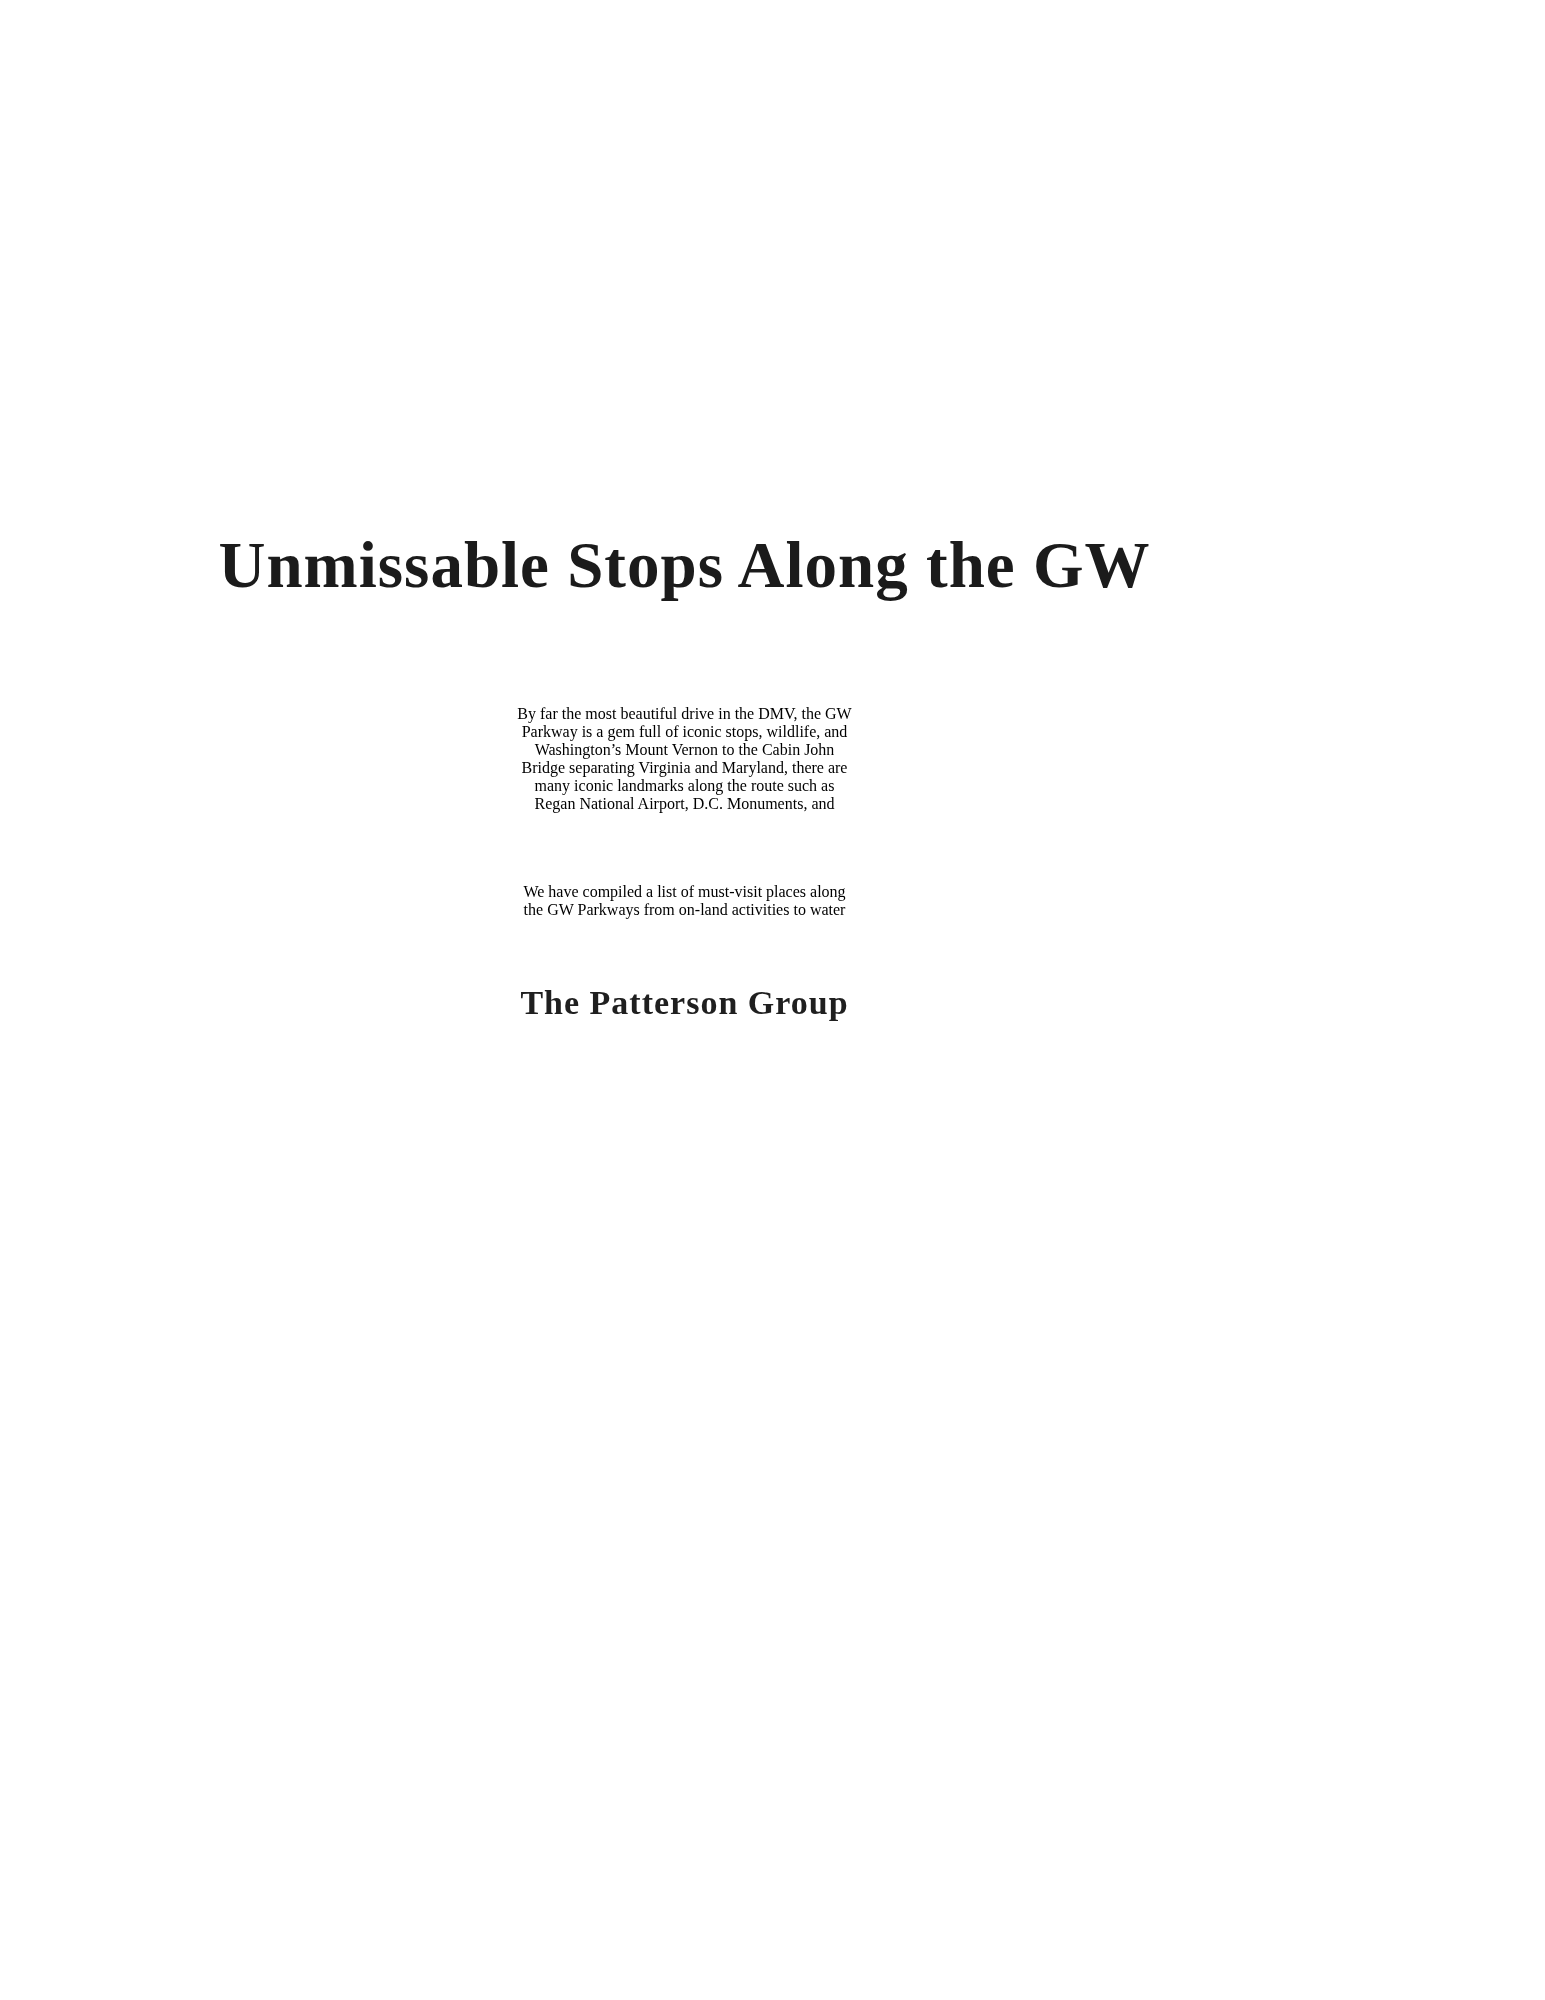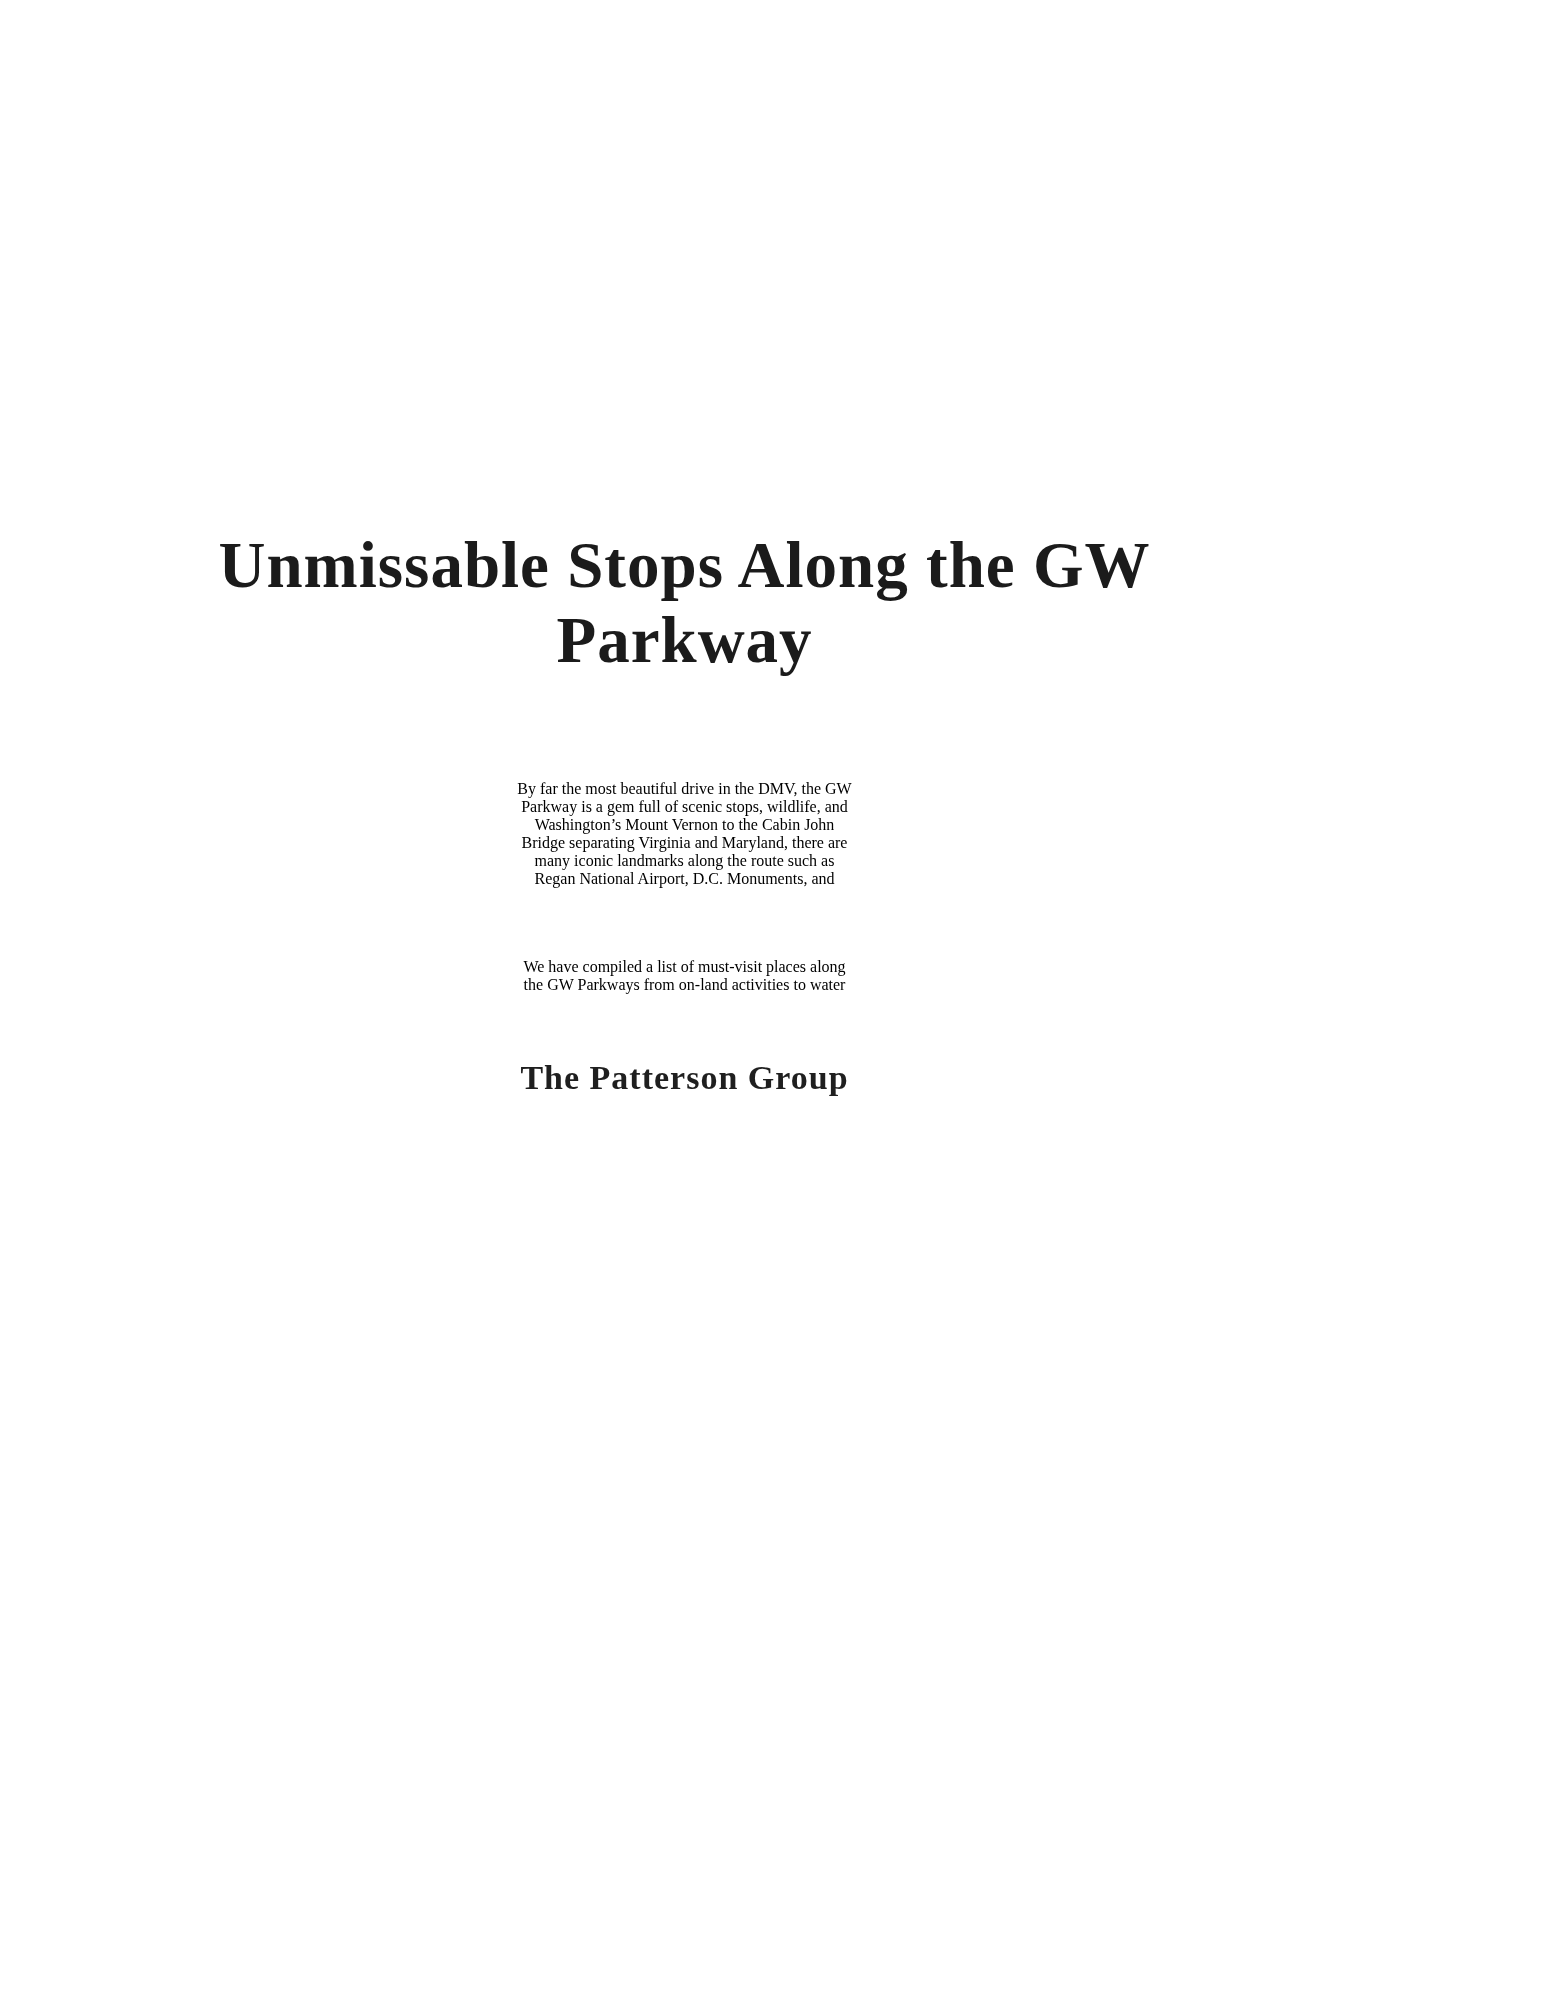--- a/index.html
+++ b/index.html
@@ -59,27 +59,26 @@
   }
 </style>
 </head>
 <body>
 
 <div class="page">
   <div class="content">
 
     <h1 class="title">
       <div>Unmissable Stops Along the GW</div>
-      <div>Parkway</div>
     </h1>
 
     <p class="para para-intro">
       </p>
       <div>By far the most beautiful drive in the DMV, the GW</div>
-      <div>Parkway is a gem full of scenic stops, wildlife, and</div>
+      <div>Parkway is a gem full of iconic stops, wildlife, and</div>
       <div>Washington’s Mount Vernon to the Cabin John</div>
       <div>Bridge separating Virginia and Maryland, there are</div>
       <div>many iconic landmarks along the route such as</div>
       <div>Regan National Airport, D.C. Monuments, and</div>
     <p></p>
 
     <p class="para para-closing">
       </p>
       <div>We have compiled a list of must-visit places along</div>
       <div>the GW Parkways from on-land activities to water</div>

